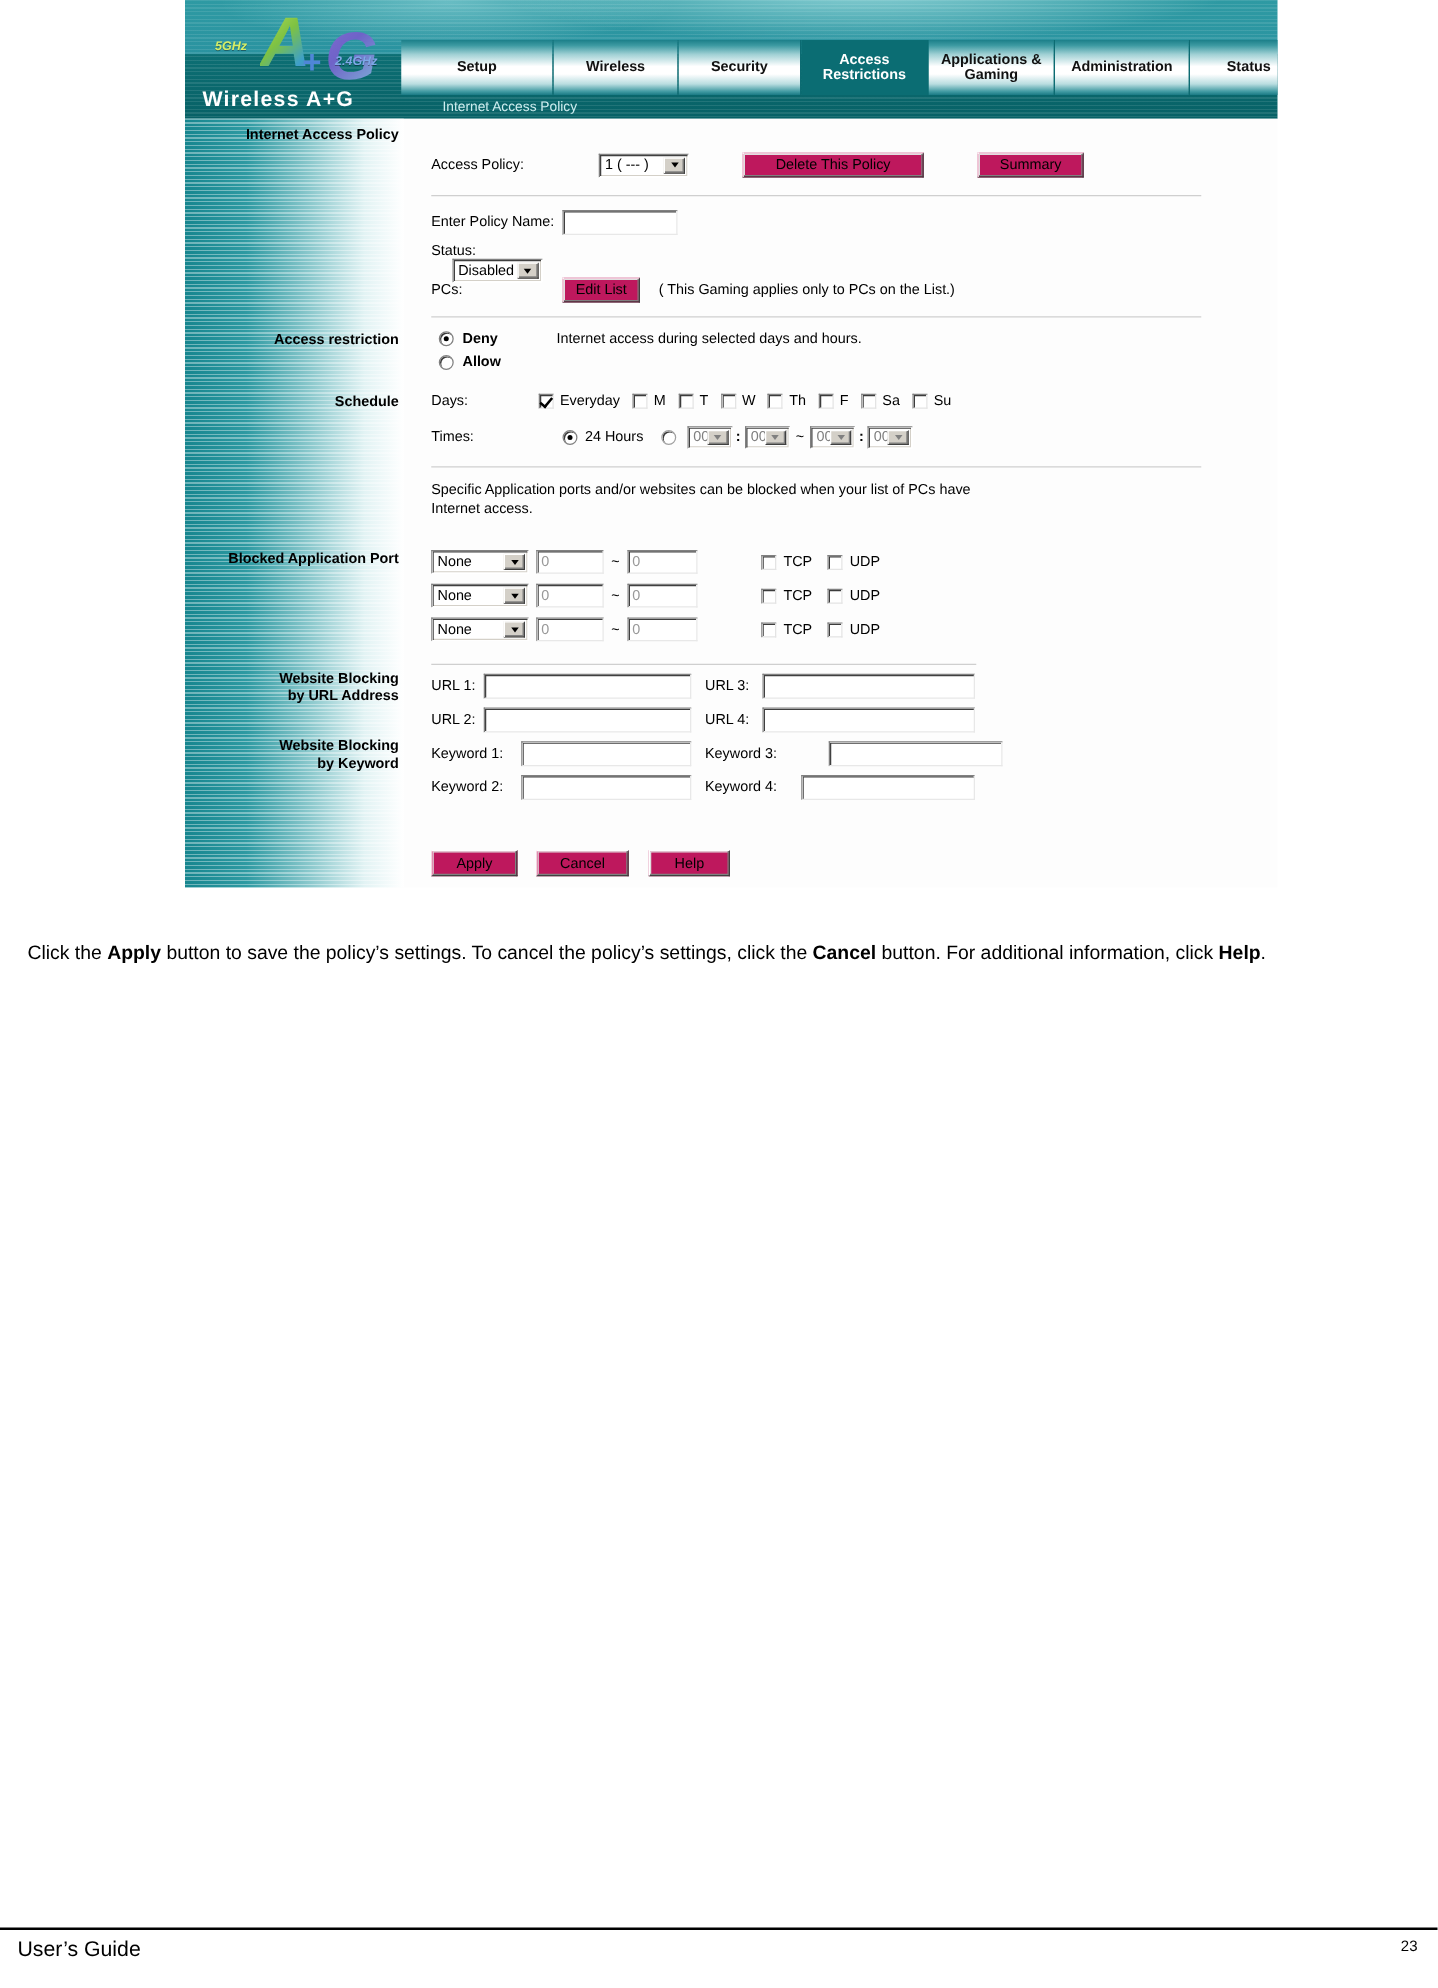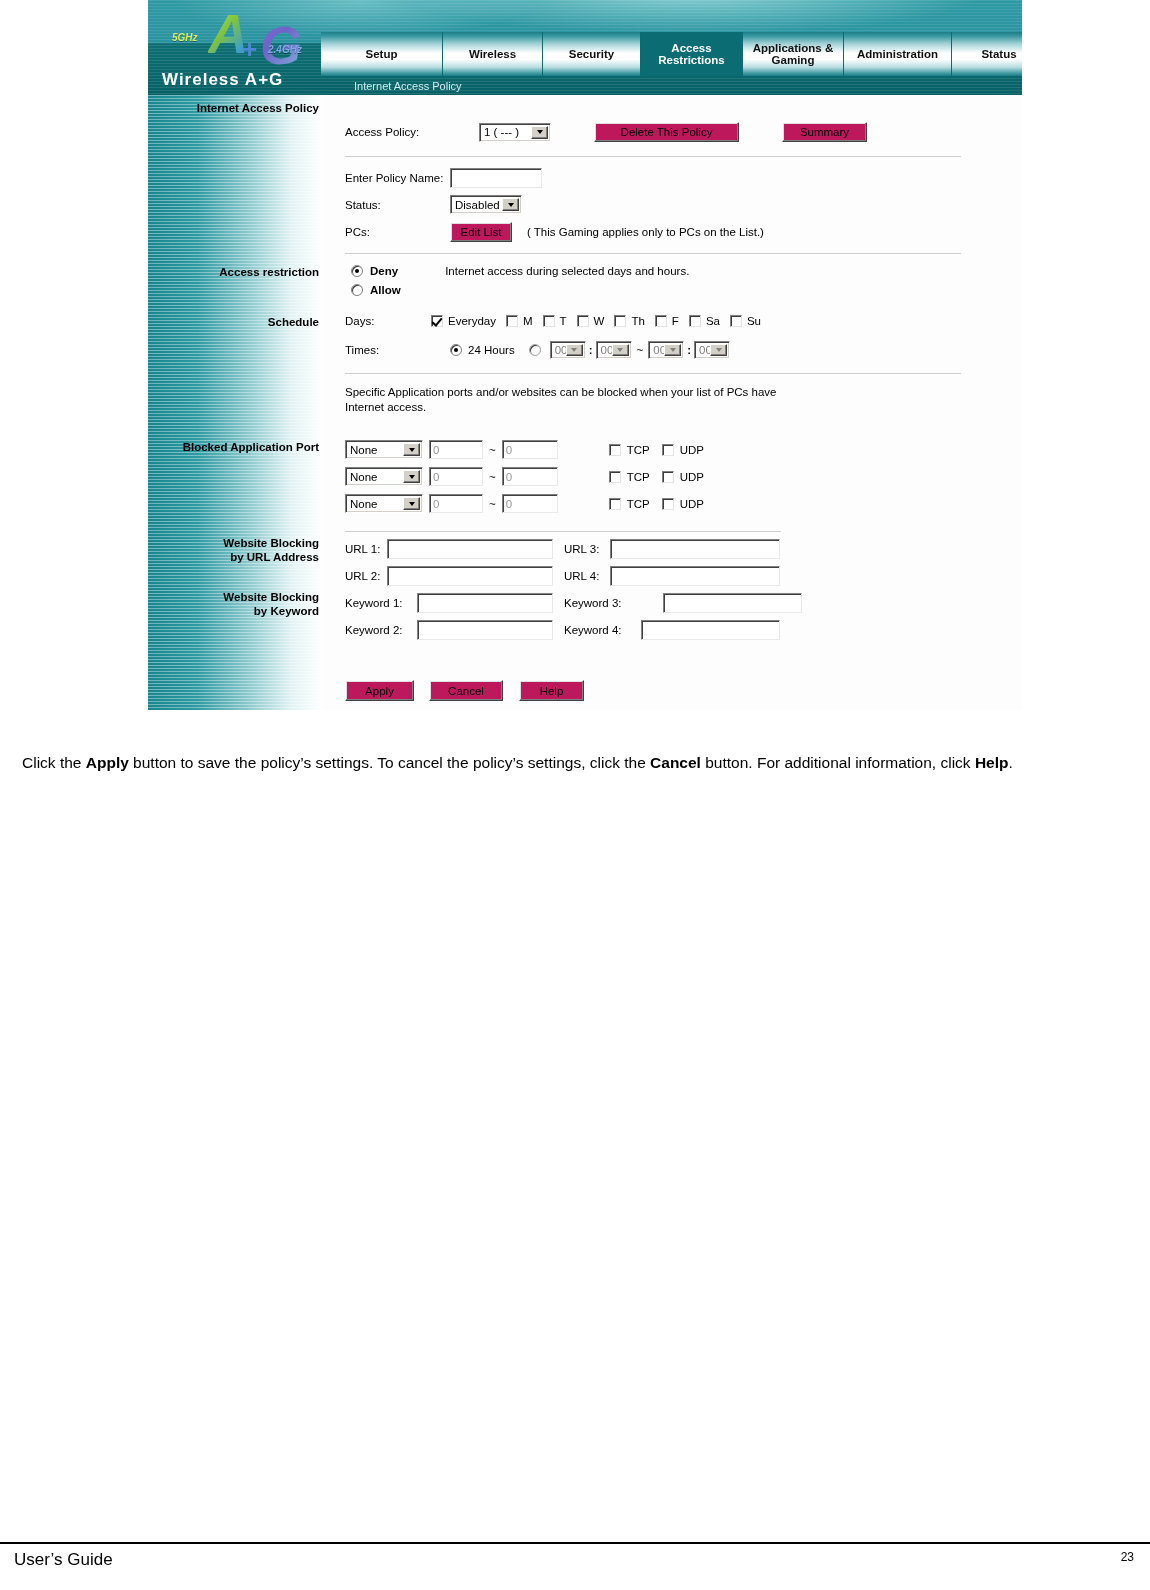--- a/index.html
+++ b/index.html
@@ -398,21 +398,21 @@
         <div class="btn" style="width:85px; height:20px; margin-left:14px;">Summary</div>
       </div>
 
       <div class="hr" style="left:22px; top:61px; width:616px;"></div>
 
       <div class="row" style="left:22px; top:73px;">
         <span class="lbl" style="width:105px">Enter Policy Name:</span>
         <div class="inp" style="width:92px; height:20px;"></div>
       </div>
 
-      <div class="row" style="left:22px; top:100px;">
+      <div class="row" style="left:22px; top:100px;flex-direction:column;">
         <span class="lbl" style="width:105px">Status:</span>
         <div class="sel" style="width:72px; height:19px;">
           <span>Disabled</span>
           <span class="arrowbox"></span>
         </div>
       </div>
 
       <div class="row" style="left:22px; top:127px;">
         <span class="lbl" style="width:105px">PCs:</span>
         <div class="btn" style="width:62px; height:20px;">Edit List</div>

